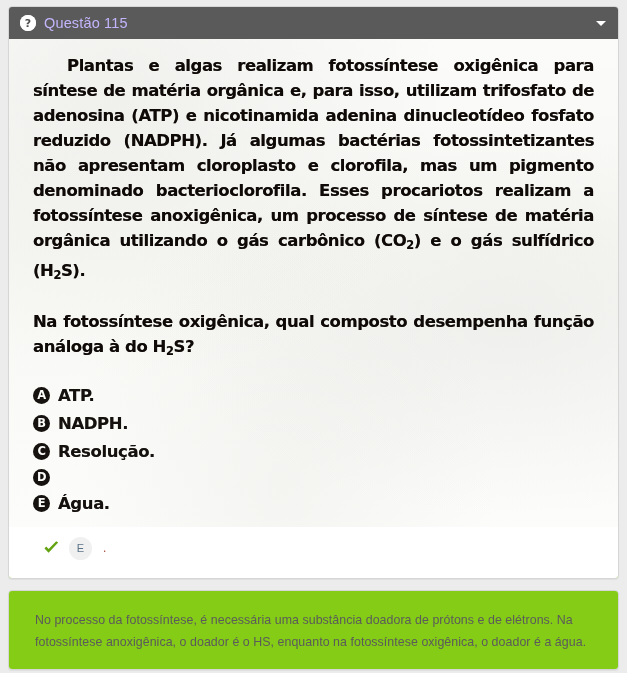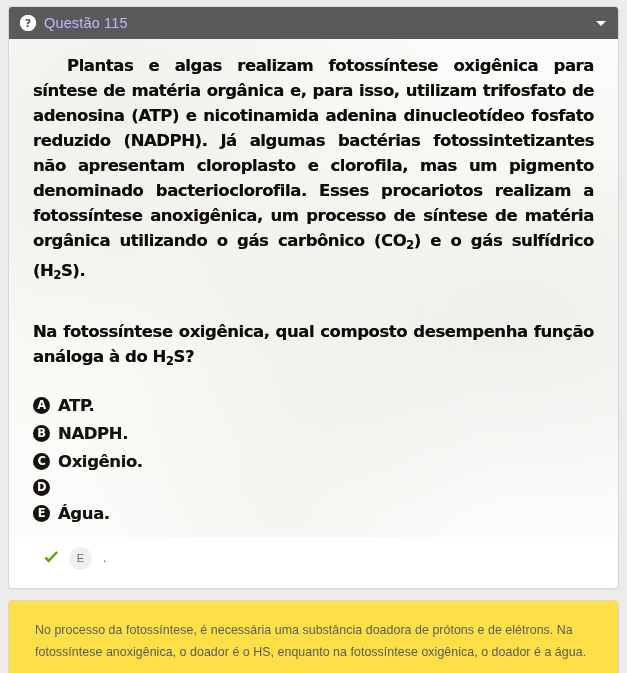--- a/index.html
+++ b/index.html
@@ -74,21 +74,21 @@
     margin-left: auto;
     width: 0;
     height: 0;
     border-left: 5px solid transparent;
     border-right: 5px solid transparent;
     cursor: pointer;
   }
   .caret.down { border-top: 5px solid #ffffff; }
   .caret.up   { border-bottom: 5px solid #ffffff; }
 
-  .panel-body { background: #fde047; }
+  .panel-body { background: #84cc16; }
 
   
   .scan {
     padding: 14px 24px 6px 24px;
     background:
       radial-gradient(ellipse at 18% 12%, rgba(205,205,200,.22) 0%, rgba(255,255,255,0) 46%),
       radial-gradient(ellipse at 82% 58%, rgba(200,202,198,.20) 0%, rgba(255,255,255,0) 48%),
       radial-gradient(ellipse at 45% 92%, rgba(206,206,200,.16) 0%, rgba(255,255,255,0) 45%),
       linear-gradient(180deg, #fbfbf9 0%, #f7f7f4 40%, #fcfcfa 100%);
   }
@@ -98,21 +98,21 @@
     font-family: "DejaVu Sans", sans-serif;
     font-weight: bold;
     font-size: 16.5px;
     line-height: 25px;
     letter-spacing: -.45px;
     text-align: justify;
     text-shadow: 0 0 .6px rgba(25,20,18,.55);
     filter: contrast(1.06);
   }
   .scan p.stem { text-indent: 34px; }
-  .scan p.ask  { margin-top: 32px; }
+  .scan p.ask  { margin-top: 22px; }
 
   .alts {
     margin: 21px 0 0 0;
     padding: 0;
     list-style: none;
   }
   .alts li {
     display: flex;
     align-items: center;
     margin-bottom: 7px;
@@ -218,21 +218,21 @@
           <li>
             <span class="alt-marker">A</span>
             <span>ATP.</span>
           </li>
           <li>
             <span class="alt-marker">B</span>
             <span>NADPH.</span>
           </li>
           <li>
             <span class="alt-marker">C</span>
-            <span>Oxigênio.</span>
+            <span>Resolução.</span>
           </li>
           <li>
             <span class="alt-marker">D</span>
           </li>
           <li>
             <span class="alt-marker">E</span>
             <span>Água.</span>
           </li>
         </ul>
       </div>

